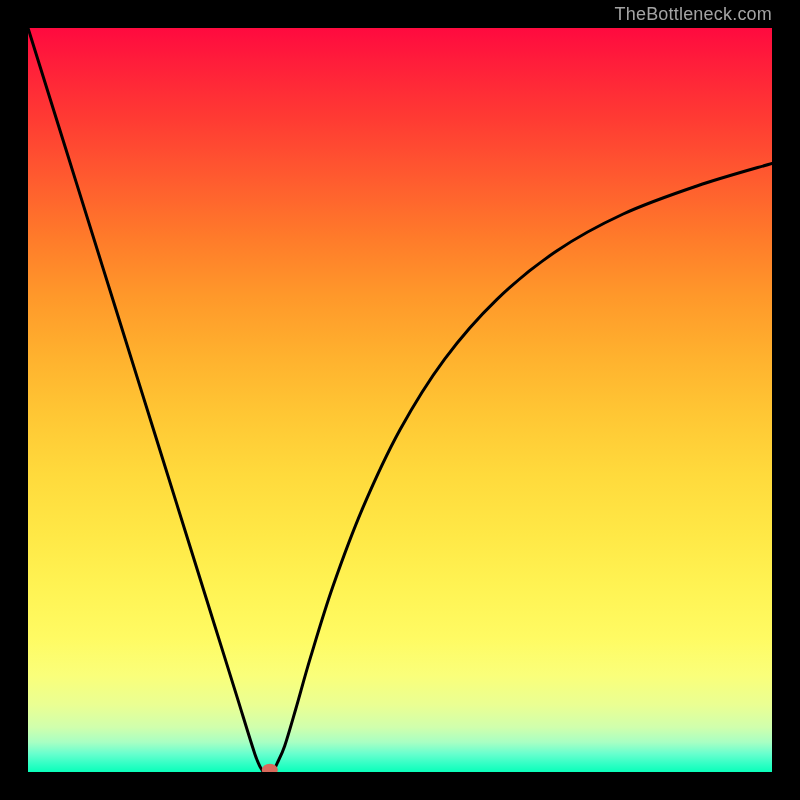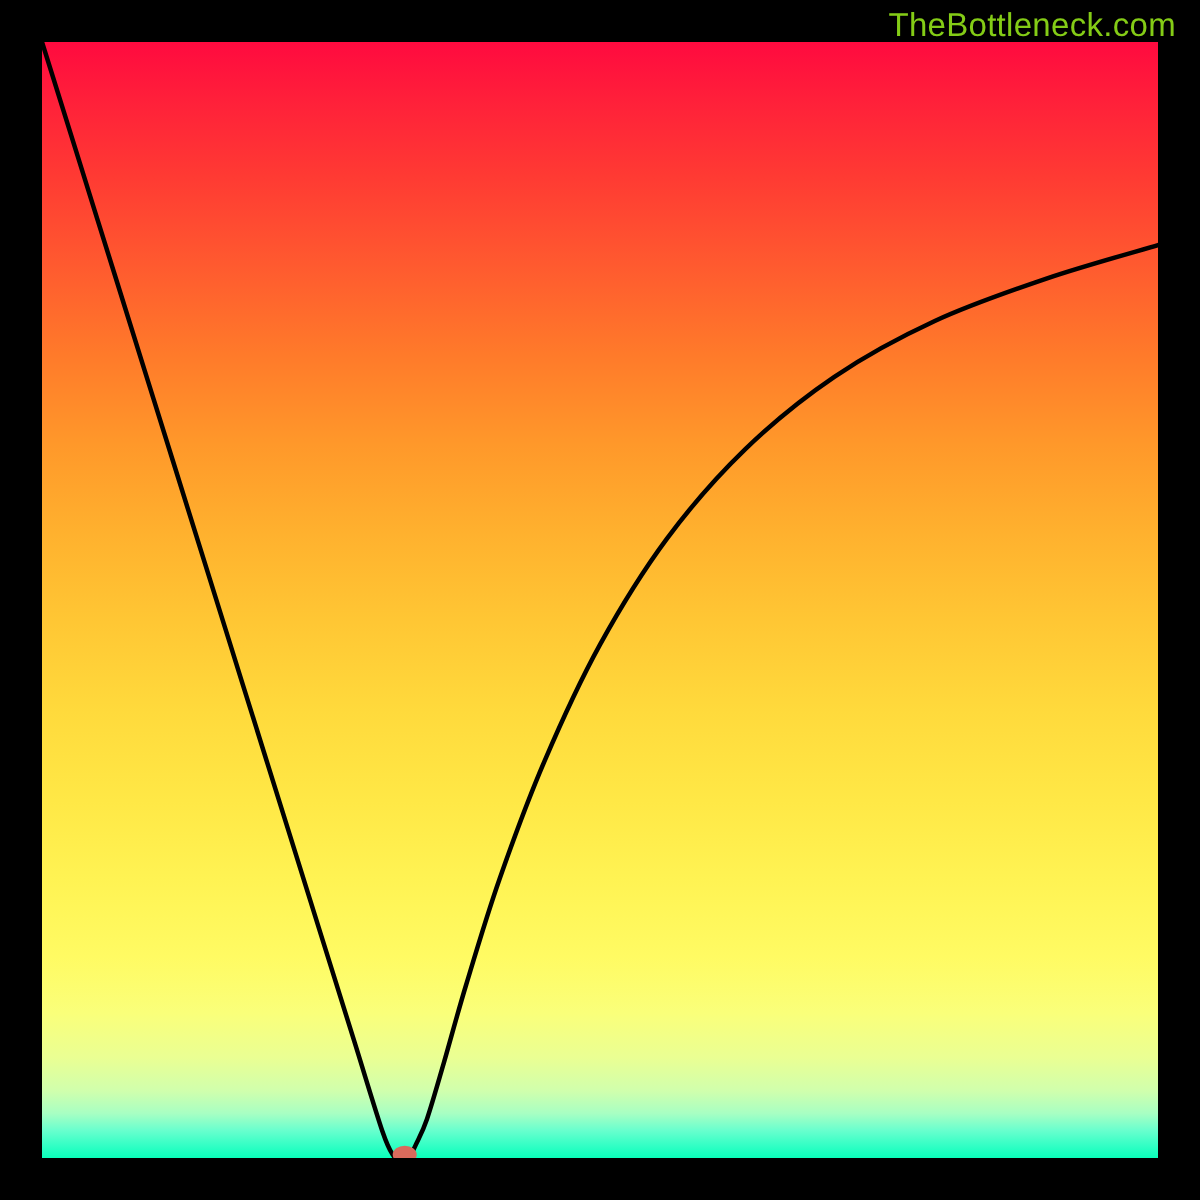--- a/index.html
+++ b/index.html
@@ -49,24 +49,24 @@
   .chart-svg {
     position: absolute;
     top: 0;
     left: 0;
     width: 100%;
     height: 100%;
   }
   .watermark {
     position: absolute;
     top: 4px;
-    right: 16px;
+    right: 28px;
     font-family: Arial, Helvetica, sans-serif;
-    font-size: 22px;
-    color: #84cc16;
+    font-size: 18px;
+    color: #a3a3a3;
     font-weight: 500;
     letter-spacing: 0.2px;
   }
 </style>
 </head>
 <body>
 
 <div class="watermark">TheBottleneck.com</div>
 
 <div class="chart-container">

